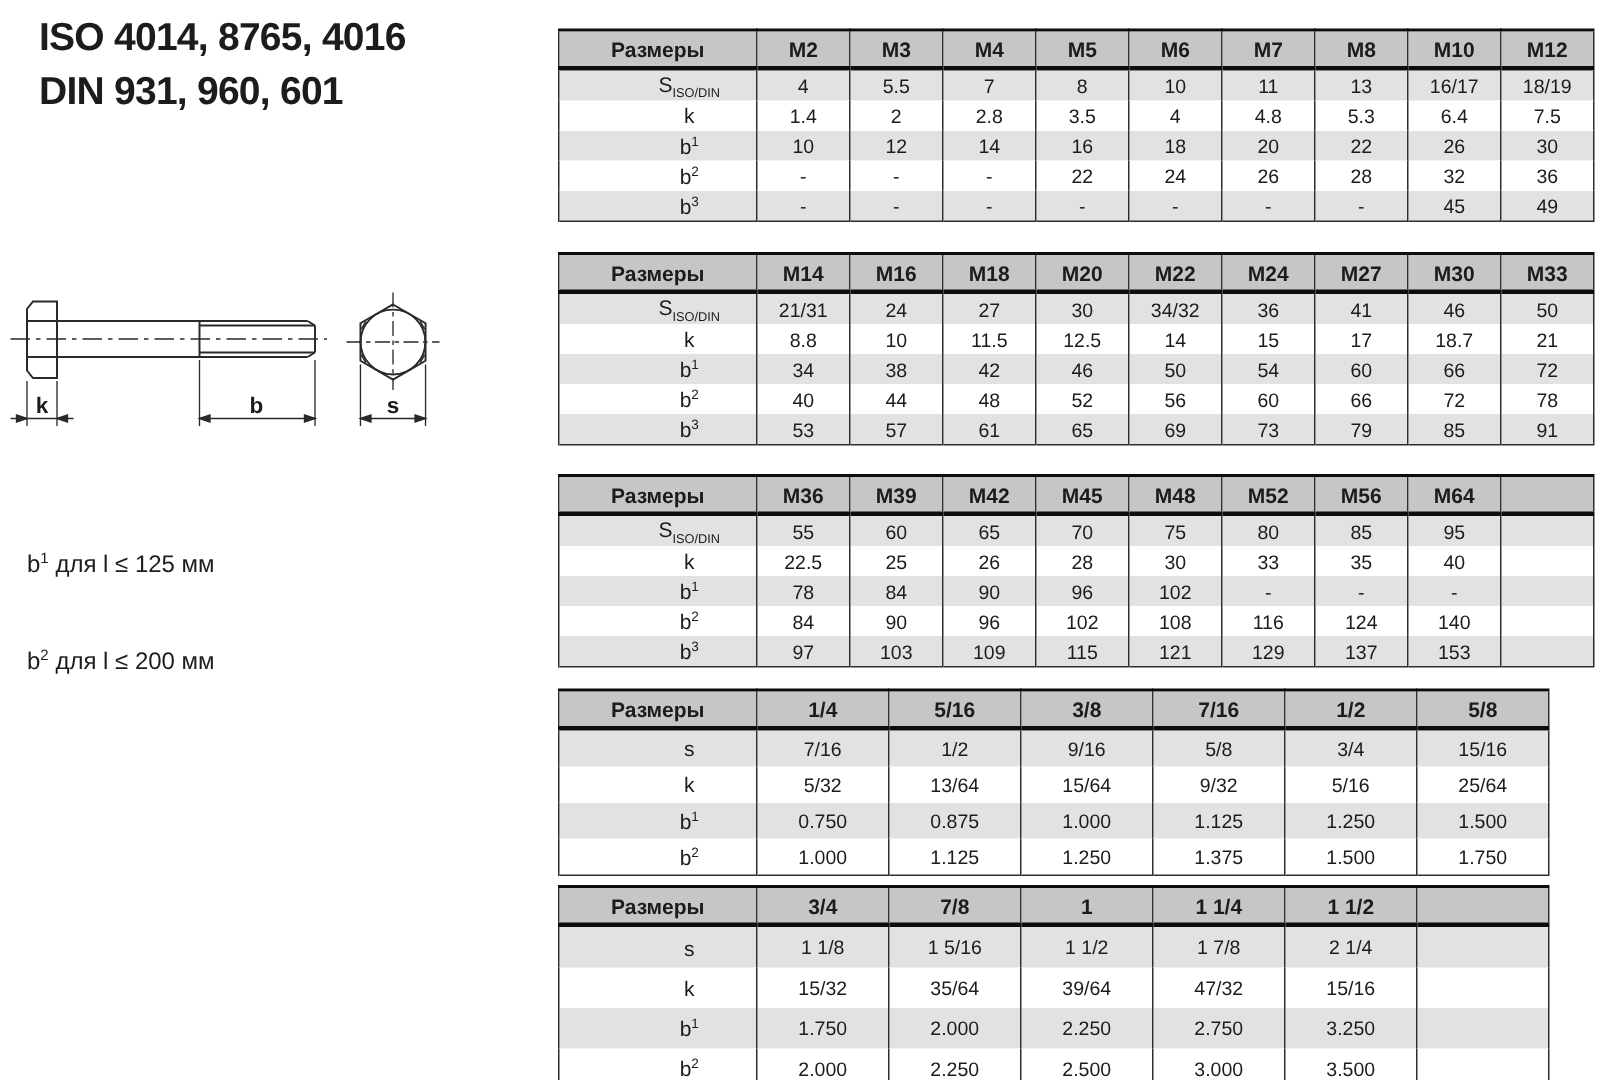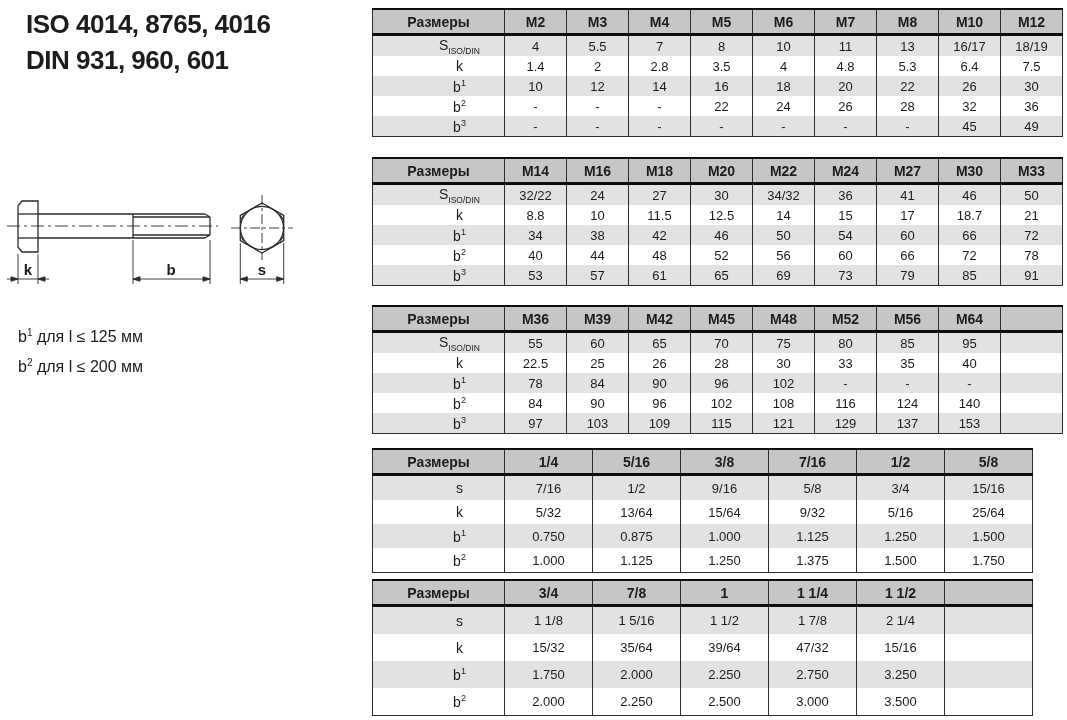--- a/index.html
+++ b/index.html
@@ -7,27 +7,27 @@
     width:1067px;height:720px;position:relative;overflow:hidden;
     background:#ffffff;color:#1c1c1c;
     font-family:"Liberation Sans","DejaVu Sans",sans-serif;
   }
   
   .left-panel{position:absolute;left:0;top:0;width:370px;height:720px;}
   .title{position:absolute;left:10px;top:6px;font-weight:700;font-size:26px;
          line-height:36px;letter-spacing:-0.5px;white-space:nowrap;margin-left:16px;}
   .subtitle{position:absolute;left:10px;top:94px;font-size:19px;line-height:27px;white-space:nowrap;}
   .notes{position:absolute;left:18px;top:322px;font-size:16px;line-height:21px;}
-  .notes .note-line{margin-bottom:5px;white-space:nowrap;}
+  .notes .note-line{margin-bottom:5px;white-space:nowrap;margin-top:40px;}
   .notes sup{font-size:10px;}
   svg text{font-family:"Liberation Sans","DejaVu Sans",sans-serif;}
   
   .tables-panel{position:absolute;left:372px;top:0;width:695px;height:720px;}
   table.dim{border-collapse:collapse;table-layout:fixed;position:absolute;left:0;
-            background:#fff;}
+            background:#fff;margin-top:11px;}
   table.dim th,table.dim td{
     padding:0;text-align:center;vertical-align:middle;
     border-left:1px solid #2e2e2e;border-right:1px solid #2e2e2e;
     overflow:hidden;white-space:nowrap;
   }
   table.dim{border:1px solid #2e2e2e;border-top:2px solid #0d0d0d;}
   table.dim thead th{
     background:var(--hdr-bg,#c6c6c6);
     border-bottom:3px solid #0d0d0d;
     font-weight:700;font-size:14px;height:23px;
@@ -232,21 +232,21 @@
           <th>M22</th>
           <th>M24</th>
           <th>M27</th>
           <th>M30</th>
           <th>M33</th>
         </tr>
       </thead>
       <tbody>
         <tr class="alt">
           <td class="lbl"><span>S</span><sub>ISO/DIN</sub></td>
-          <td>32/22</td>
+          <td>21/31</td>
           <td>24</td>
           <td>27</td>
           <td>30</td>
           <td>34/32</td>
           <td>36</td>
           <td>41</td>
           <td>46</td>
           <td>50</td>
         </tr>
         <tr>

